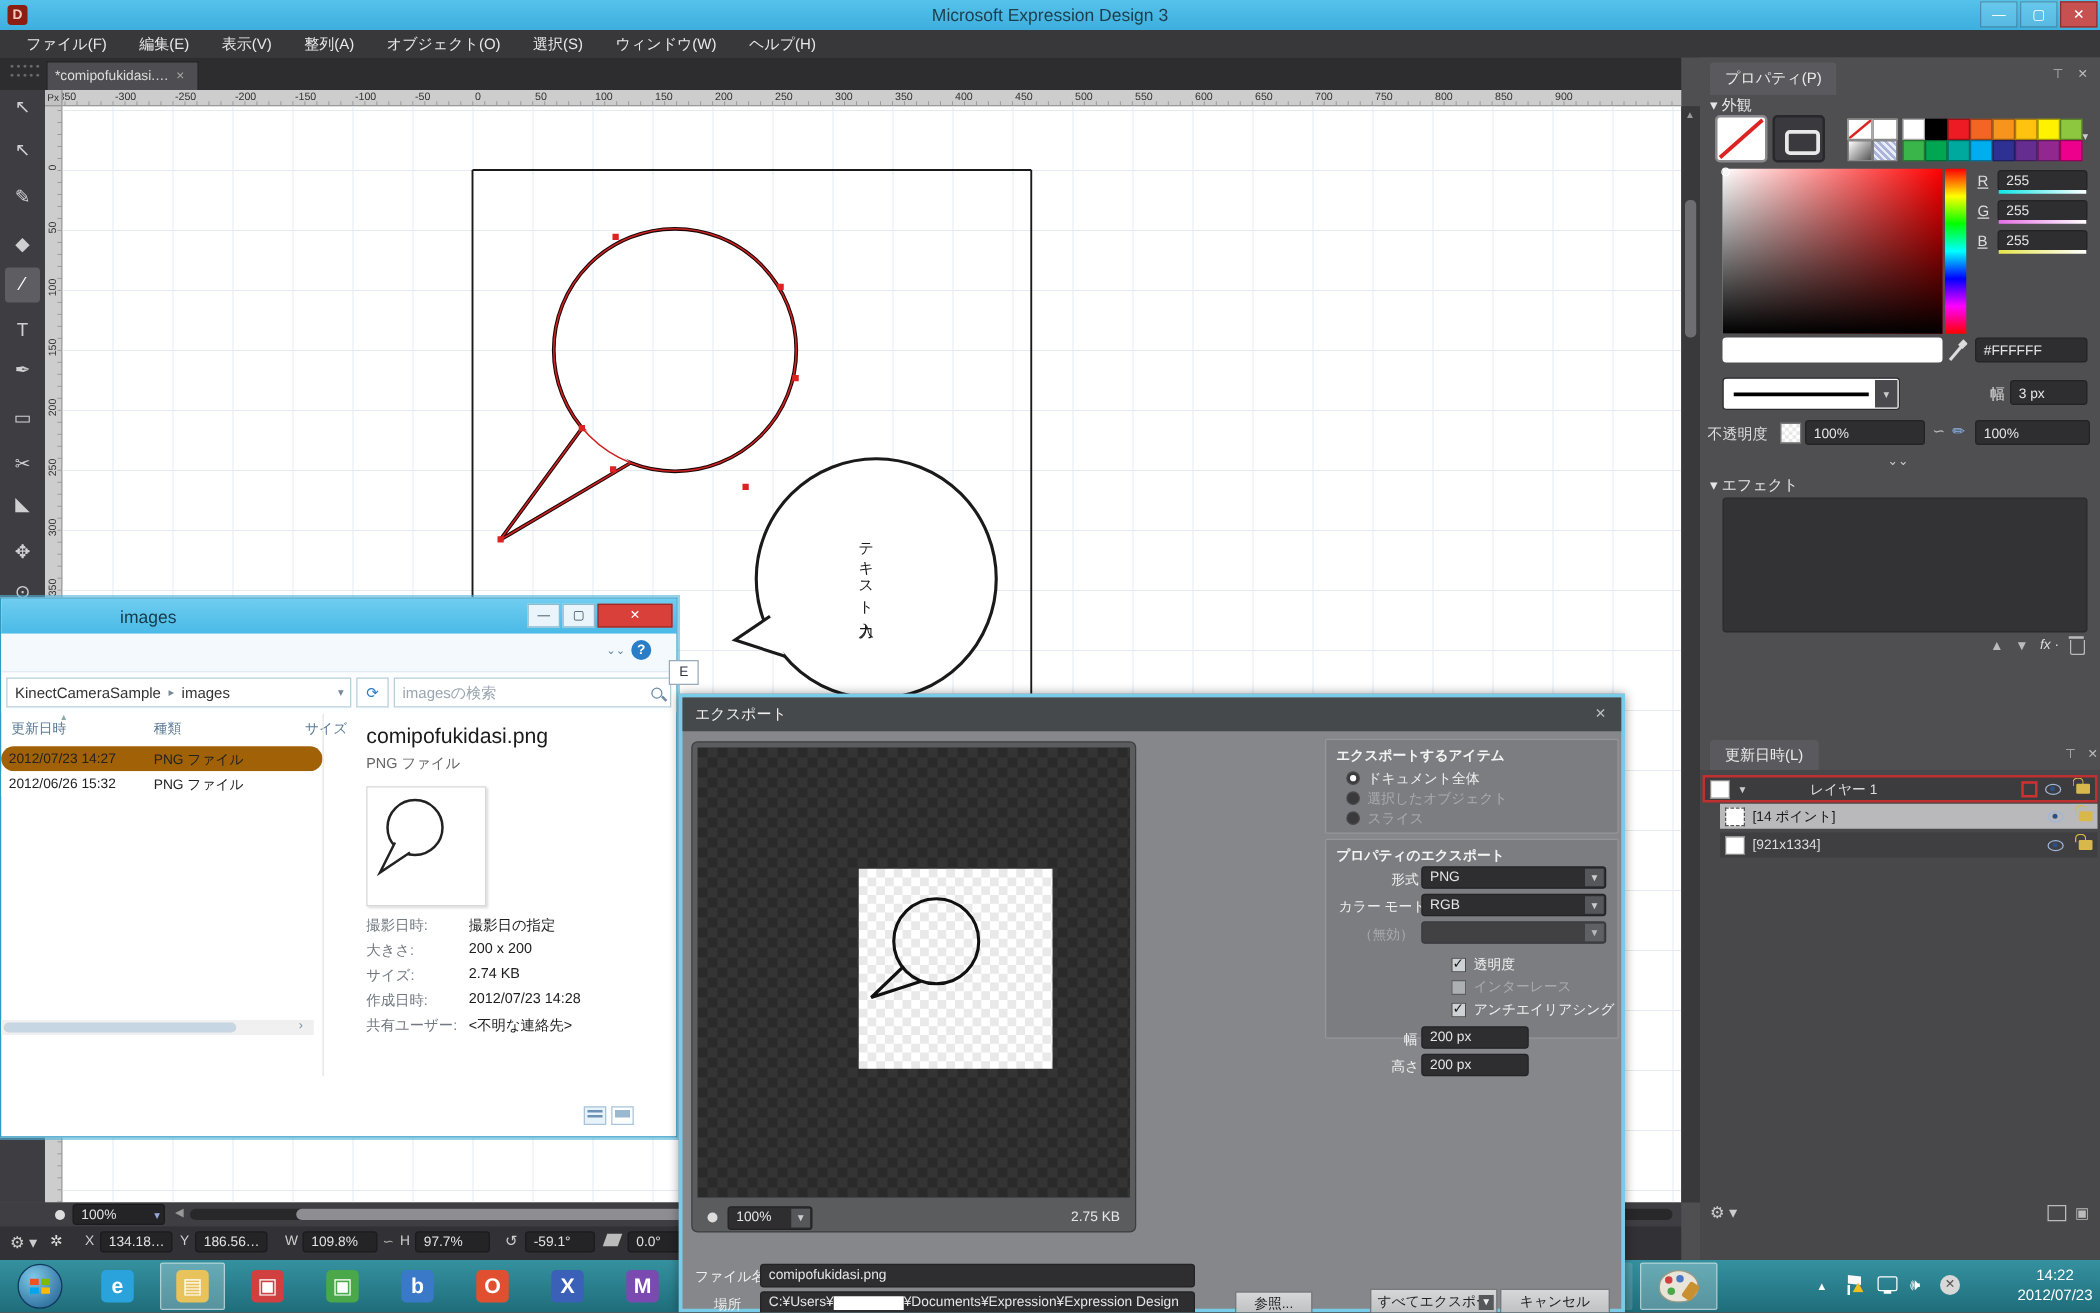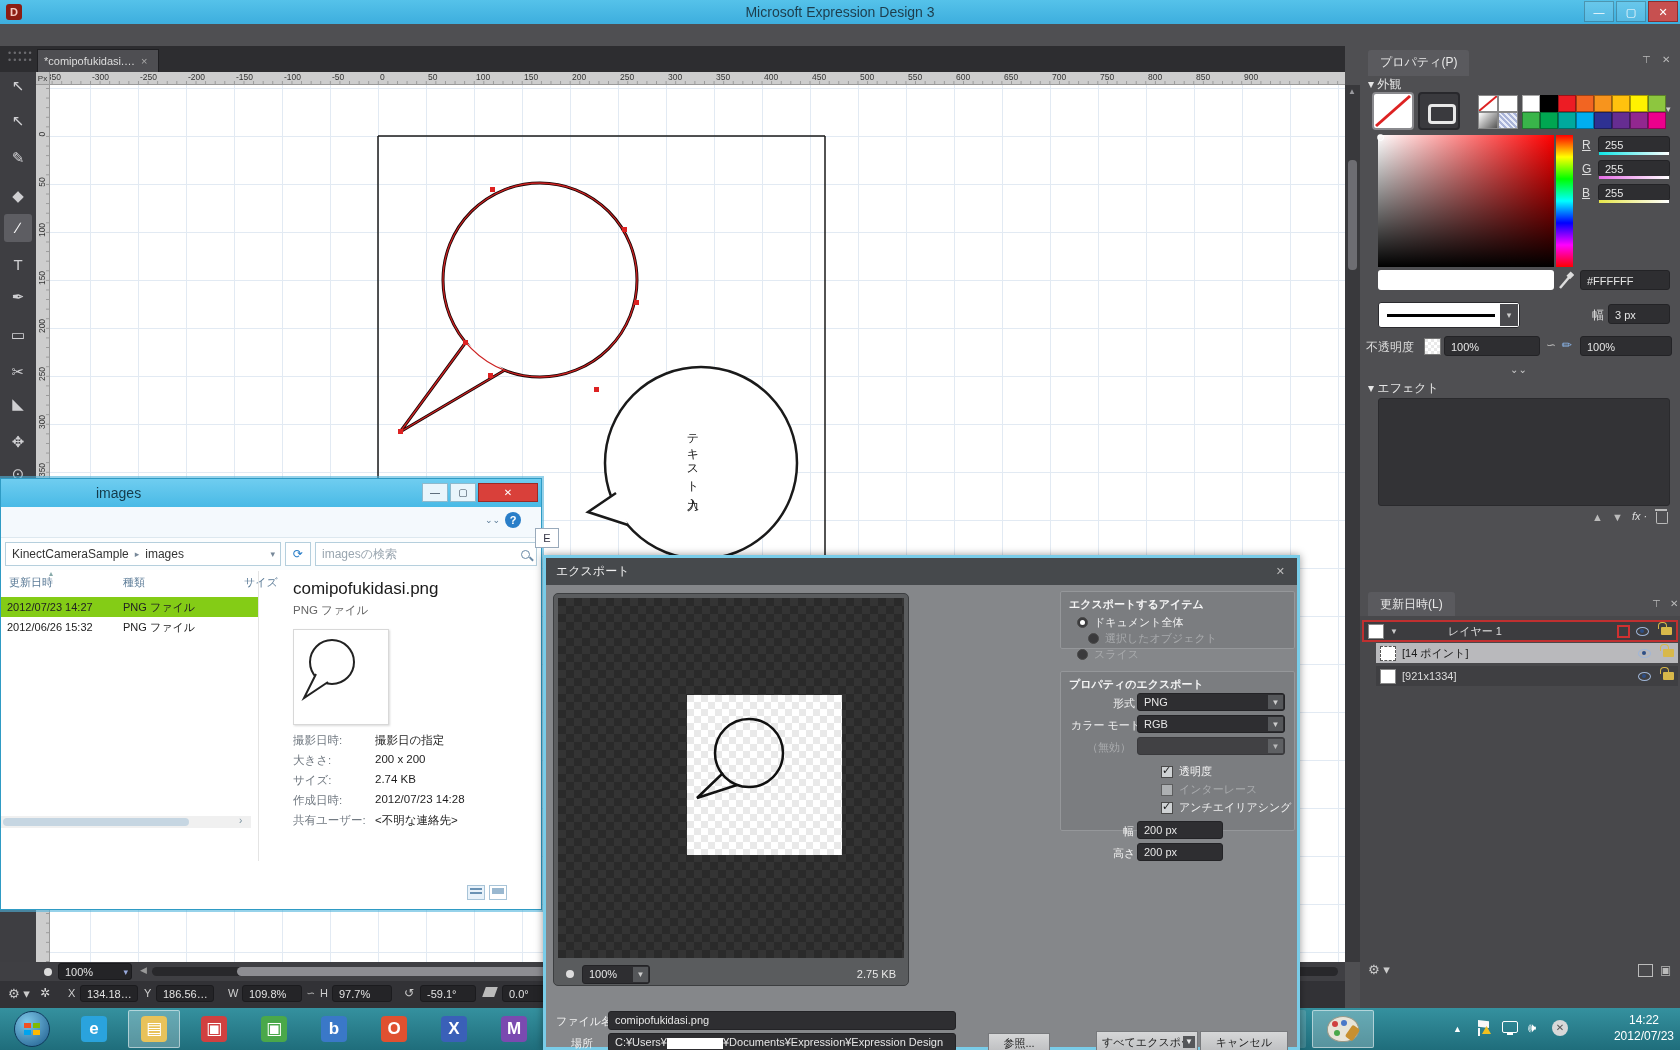--- a/index.html
+++ b/index.html
@@ -103,20 +103,30 @@
 <div id="stage">
 
   <div class="abs" id="titlebar">
     <div class="abs" style="left:6px;top:4px;width:16px;height:16px;background:#8c1d13;border-radius:3px;color:#f4c9c0;font-size:11px;font-weight:bold;line-height:16px;">D</div>
     <span class="tx">Microsoft Expression Design 3</span>
     <div class="abs capbtn" style="left:1584px;">—</div>
     <div class="abs capbtn" style="left:1616px;">▢</div>
     <div class="abs capbtn" style="left:1648px;background:#c75050;border-color:#8c2e2e;">✕</div>
   </div>
 
+  <div class="abs" id="menubar">
+      <div class="mi">ファイル(F)</div>
+      <div class="mi">編集(E)</div>
+      <div class="mi">表示(V)</div>
+      <div class="mi">整列(A)</div>
+      <div class="mi">オブジェクト(O)</div>
+      <div class="mi">選択(S)</div>
+      <div class="mi">ウィンドウ(W)</div>
+      <div class="mi">ヘルプ(H)</div>
+    </div>
 
   <div class="abs" id="tabstrip"></div>
   <div class="abs" id="tooldots">•••••<br>•••••</div>
   <div class="abs" id="doctab">
     <span class="tx">*comipofukidasi.…</span>
     <span style="color:#aaa;">×</span>
   </div>
 
   <div class="abs" id="toolbox">
       <div class="tool abs " style="top: 0px;">↖</div>
@@ -462,21 +472,21 @@
             <i style="position:absolute;left:7px;top:7px;width:5px;height:1.5px;background:#6a8aa6;transform:rotate(45deg);display:block;"></i>
           </span>
       </div>
     </div>
 
     <div class="abs colhdr" style="left:8px;top:96px;">更新日時</div>
     <div class="abs colhdr" style="left:122px;top:96px;">種類</div>
     <div class="abs colhdr" style="left:243px;top:96px;">サイズ</div>
     <div class="abs" style="left:48px;top:90px;color:#8aa;font-size:8px;">▴</div>
     <div class="abs" id="filelist" style="left:0;top:118px;width:257px;height:60px;">
-        <div class="frow abs" style="top: 0px; background: #84cc16;">
+        <div class="frow abs" style="top: 0px; background: #a16207; border-radius: 10px;">
           <div class="c1 tx">2012/07/23 14:27</div>
           <div class="tx">PNG ファイル</div>
         </div>
         <div class="frow abs" style="top: 20px; background: rgb(255, 255, 255);">
           <div class="c1 tx">2012/06/26 15:32</div>
           <div class="tx">PNG ファイル</div>
         </div>
       </div>
     <div class="abs" style="left:257px;top:92px;width:1px;height:290px;background:#e4e4e4;"></div>
 
@@ -542,27 +552,27 @@
         </div>
       </div>
       <div class="abs" style="left:12px;top:376px;width:8px;height:8px;border-radius:50%;background:#ddd;"></div>
       <div class="abs fieldd" style="left:28px;top:371px;width:68px;height:19px;">
         <span>100%</span>
         <span class="ddbtn">▼</span>
       </div>
       <div class="abs" style="right:12px;top:374px;color:#e8e8e8;font-size:11px;">2.75 KB</div>
     </div>
 
-    <div class="abs grp" style="left:514px;top:33px;width:235px;height:58px;">
+    <div class="abs grp" style="left:514px;top:33px;width:235px;height:76px;">
       <div class="abs grptitle" style="left:8px;top:5px;">エクスポートするアイテム</div>
       <div class="abs" style="left:16px;top:23px;display:flex;align-items:center;gap:6px;">
           <span class="radio on"></span>
           <span class="dlbl">ドキュメント全体</span>
         </div>
-      <div class="abs" style="left:27px;top:39px;display:flex;align-items:center;gap:6px;">
+      <div class="abs" style="left:16px;top:39px;display:flex;align-items:center;gap:6px;">
           <span class="radio"></span>
           <span class="dlbl dis">選択したオブジェクト</span>
         </div>
       <div class="abs" style="left:16px;top:55px;display:flex;align-items:center;gap:6px;">
           <span class="radio"></span>
           <span class="dlbl dis">スライス</span>
         </div>
     </div>
 
     <div class="abs grp" style="left:514px;top:113px;width:235px;height:160px;">

